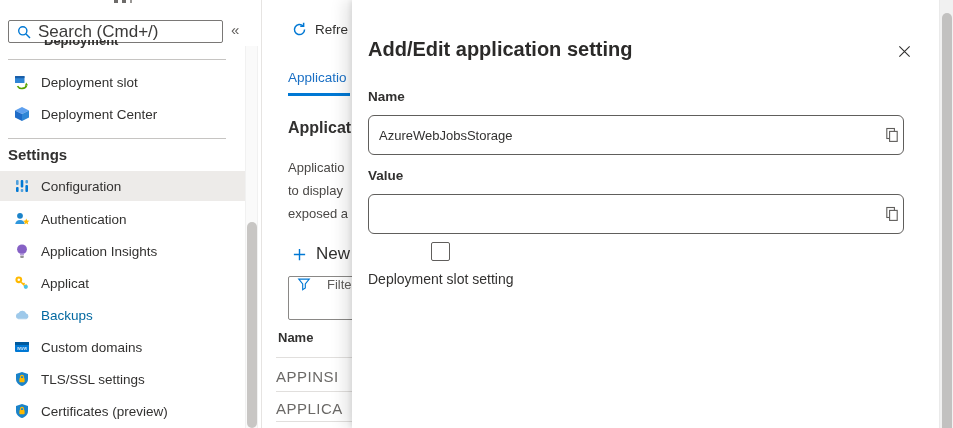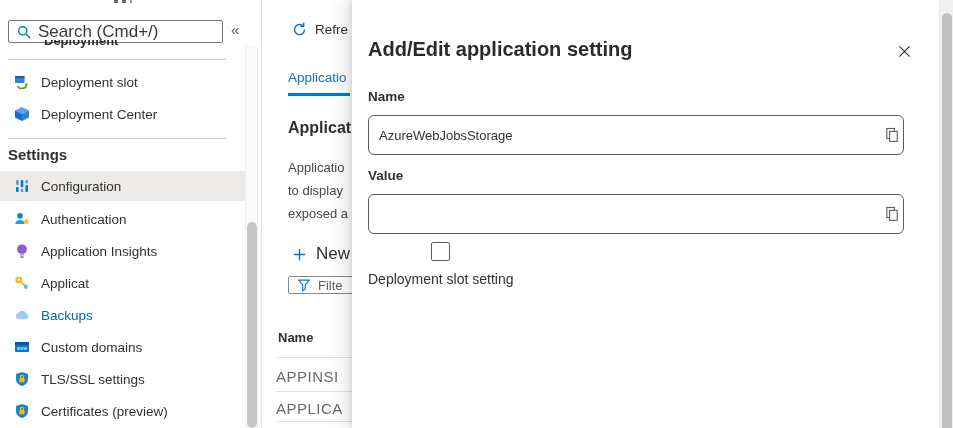--- a/index.html
+++ b/index.html
@@ -32,21 +32,21 @@
   .side-scroll-thumb { position:absolute; left:247px; top:222px; width:10px; height:206px; background:#c8c6c4; border-radius:5px; cursor:pointer; }
 
   
   .middle { position:absolute; left:263px; top:0; right:0; height:428px; background:#fff; z-index:2; }
   .refresh-btn { position:absolute; left:29px; top:22px; display:flex; align-items:center; gap:8px; font-size:13.5px; color:#323130; cursor:pointer; white-space:nowrap; }
   .tab { position:absolute; left:25px; top:70px; font-size:13.5px; color:#1a6fc4; cursor:pointer; white-space:nowrap; }
   .tab-underline { position:absolute; left:25px; top:93px; width:62px; height:3px; background:#0078d4; }
   .content-heading { position:absolute; left:25px; top:119px; font-size:16px; font-weight:700; color:#323130; white-space:nowrap; }
   .desc { position:absolute; left:25px; top:156px; font-size:13px; color:#4a4846; line-height:23px; white-space:nowrap; }
   .new-btn { position:absolute; left:29px; top:244px; display:flex; align-items:center; gap:9px; font-size:17px; color:#323130; cursor:pointer; white-space:nowrap; }
-  .filter-box { position:absolute; left:25px; top:276px; width:95px; height:18px; border:1px solid #8a8886; border-radius:2px; display:flex; align-items:center; gap:7px; padding-left:8px; font-size:13px; color:#605e5c; white-space:nowrap; }
+  .filter-box { position:absolute; left:25px; top:276px; width:95px; height:44px; border:1px solid #8a8886; border-radius:2px; display:flex; align-items:flex-start; gap:16px; padding-left:8px; font-size:13px; color:#605e5c; white-space:nowrap; }
   .tbl-name-header { position:absolute; left:15px; top:330px; font-size:13px; font-weight:700; color:#323130; }
   .tbl-divider { position:absolute; left:13px; right:0; height:1px; background:#e1dfdd; }
   .tbl-row { position:absolute; left:13px; font-size:15px; color:#6b6967; letter-spacing:0.5px; white-space:nowrap; cursor:pointer; }
 
   
   .flyout { position:absolute; left:352px; top:0; bottom:0; right:14px; background:#fff; z-index:3;
             box-shadow:-8px 0 14px rgba(0,0,0,0.10), -2px 0 4px rgba(0,0,0,0.07); }
   .flyout-title { position:absolute; left:16px; top:38px; font-size:20px; font-weight:700; color:#2b2a29; }
   .close-btn { position:absolute; right:26px; top:42px; width:18px; height:18px; cursor:pointer; display:flex; align-items:center; justify-content:center; }
   .field-label { position:absolute; left:16px; font-size:13.5px; font-weight:700; color:#323130; }

